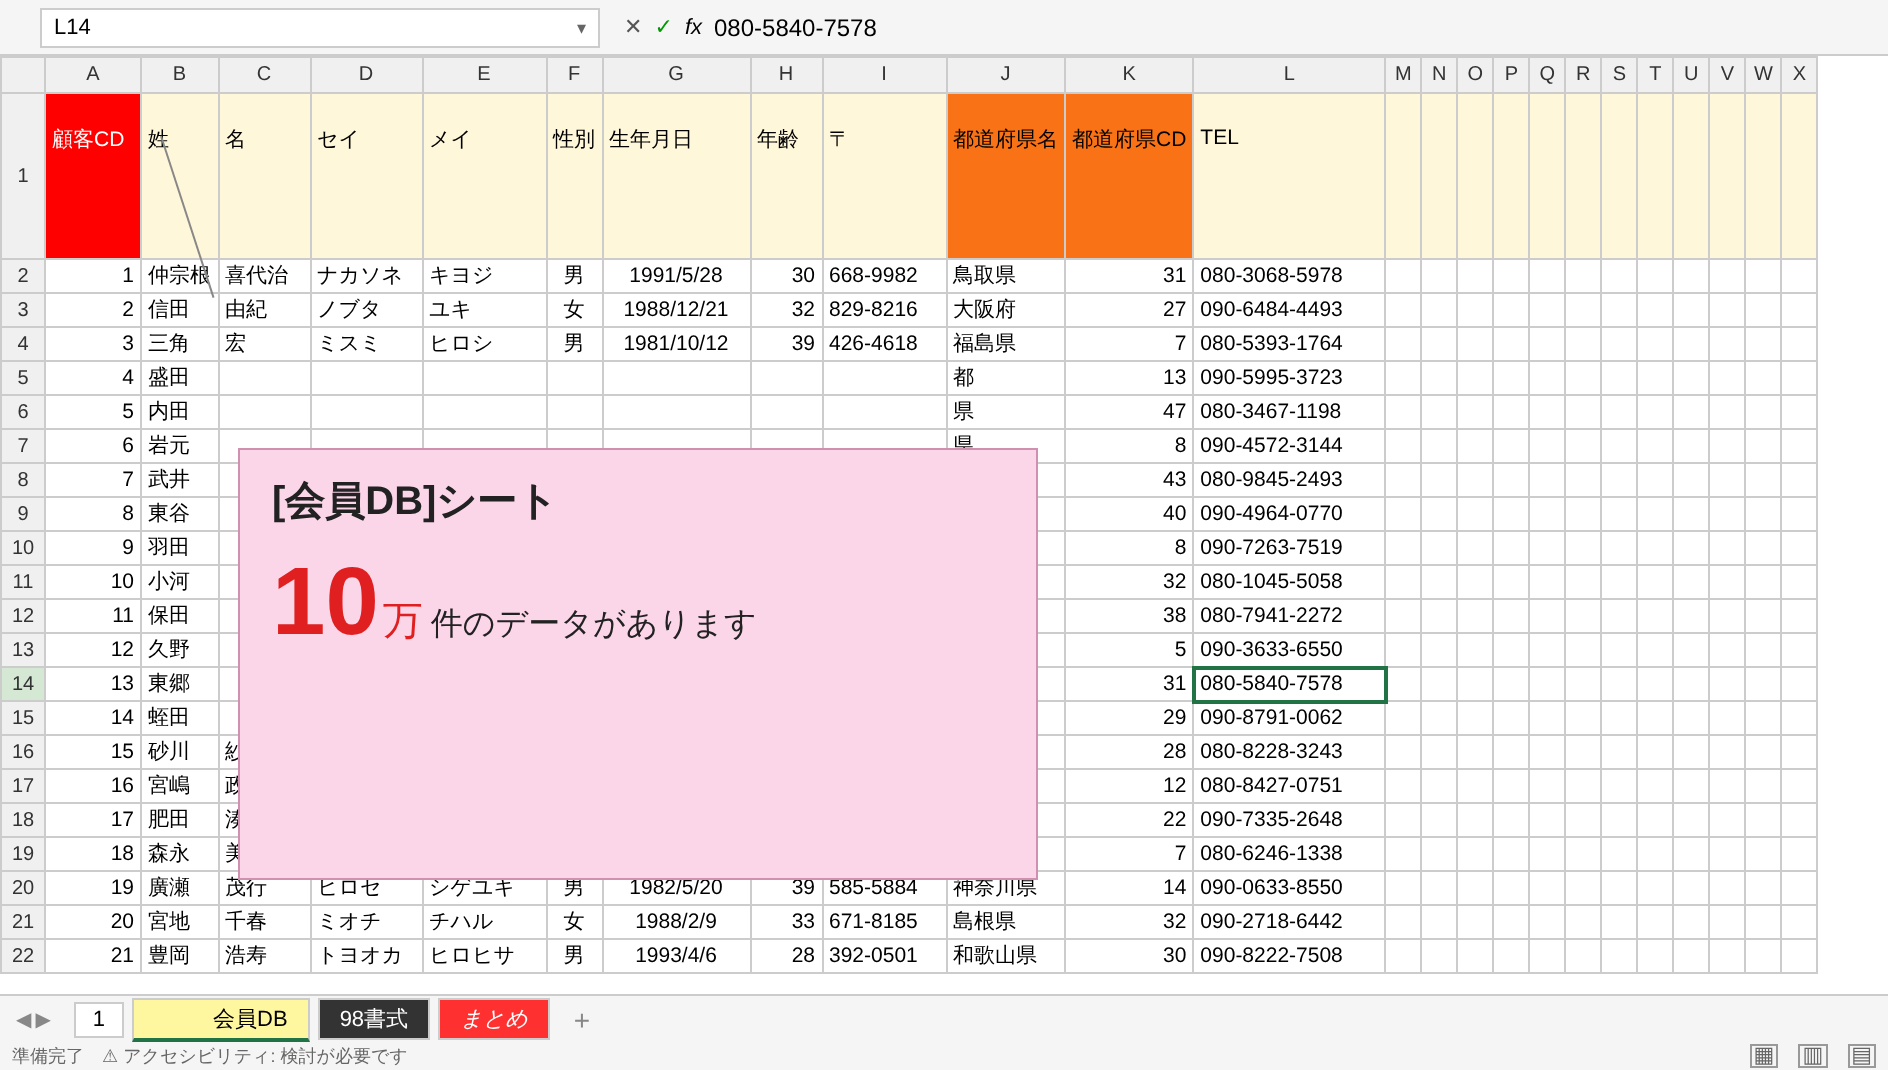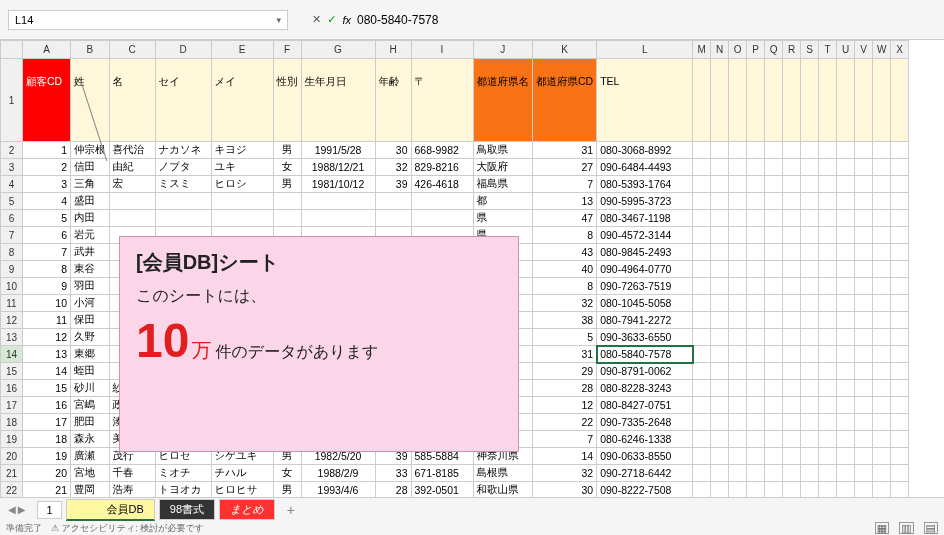--- a/index.html
+++ b/index.html
@@ -1,18 +1,18 @@
 <!DOCTYPE html>
 <html><head>
 <meta charset="utf-8">
 <style>
   * { box-sizing: border-box; margin: 0; padding: 0; }
   body { font-family: "Meiryo", "Yu Gothic", sans-serif; font-size: 11px; background: #fff; width: 944px; height: 535px; overflow: hidden; position: relative; }
   
-  .namebox-bar { display: flex; align-items: center; height: 40px; border-bottom: 1px solid #ccc; background: #f5f5f5; padding: 0 8px; gap: 16px; }
+  .namebox-bar { display: flex; align-items: center; height: 28px; border-bottom: 1px solid #ccc; background: #f5f5f5; padding: 0 20px; gap: 4px; }
   .namebox { width: 280px; height: 20px; background: #fff; border: 1px solid #ccc; padding: 0 6px; display: flex; align-items: center; justify-content: space-between; }
   .namebox span { font-size: 11px; }
   .namebox .dd { color: #666; font-size: 9px; }
   .fx-group { display: flex; align-items: center; gap: 6px; margin-left: 8px; }
   .fx-btn { color: #555; font-size: 11px; cursor: default; }
   .fx-btn.check { color: #090; }
   .fx-label { font-style: italic; font-size: 11px; }
   .formula-val { font-size: 12px; }
   
   .grid-wrap { position: relative; height: 478px; overflow: hidden; background: #fff; }
@@ -159,21 +159,21 @@
           <td class=" ">仲宗根</td>
           <td class=" ">喜代治</td>
           <td class=" ">ナカソネ</td>
           <td class=" ">キヨジ</td>
           <td class="ctr ">男</td>
           <td class="ctr ">1991/5/28</td>
           <td class="num ">30</td>
           <td class=" ">668-9982</td>
           <td class=" ">鳥取県</td>
           <td class="num ">31</td>
-          <td class=" ">080-3068-8992</td>
+          <td class=" ">080-3068-5978</td>
           <td class=" "></td>
           <td class=" "></td>
           <td class=" "></td>
           <td class=" "></td>
           <td class=" "></td>
           <td class=" "></td>
           <td class=" "></td>
           <td class=" "></td>
           <td class=" "></td>
           <td class=" "></td>
@@ -719,21 +719,20 @@
           <td class=" "></td>
           <td class=" "></td>
           <td class=" "></td>
         </tr>
       </tbody>
     </table>
   <div class="diag"></div>
 
   <div class="callout">
     <div class="t1">[会員DB]シート</div>
-    <div class="t2">このシートには、</div>
     <div class="t3">
       <span class="big">10</span>
       <span class="med">万</span>
       <span>件のデータがあります</span>
     </div>
   </div>
 </div>
 
 <div class="tab-bar">
   <div class="tab-nav">

